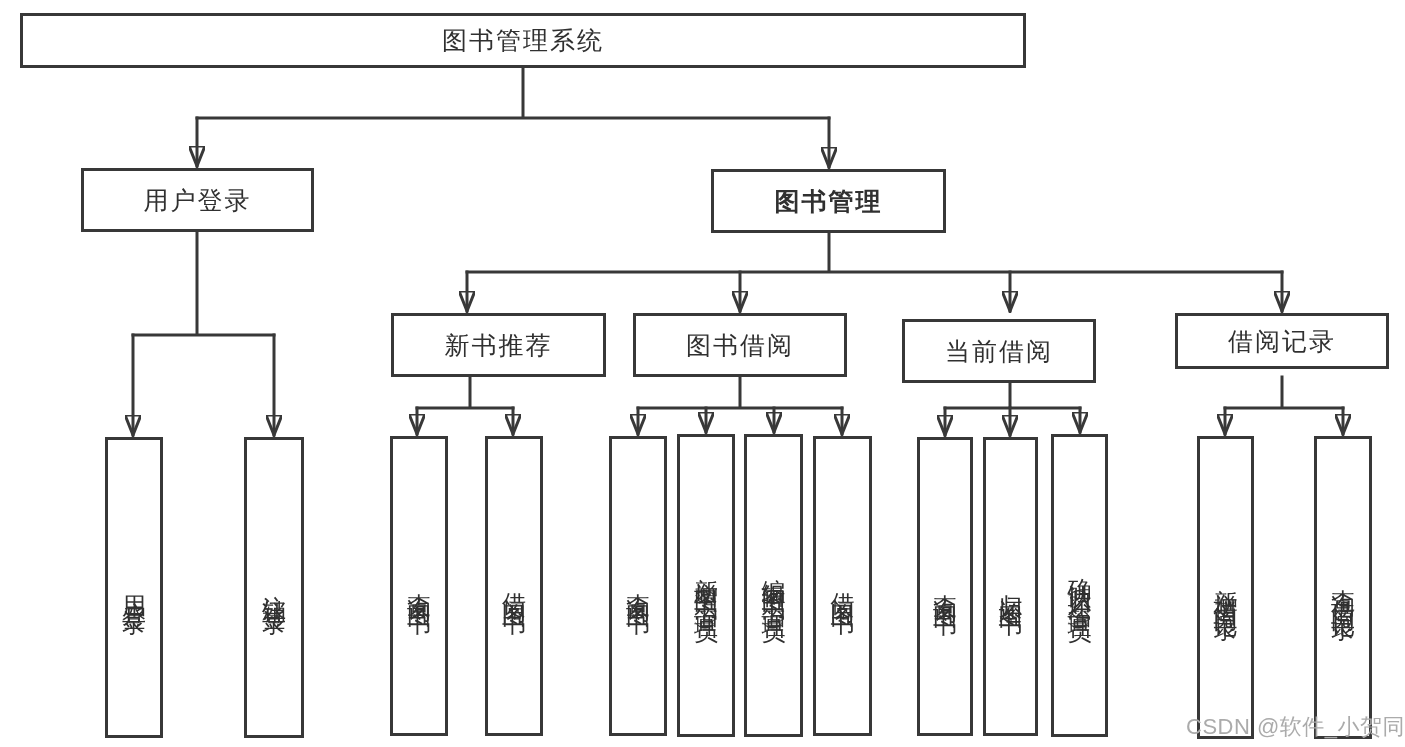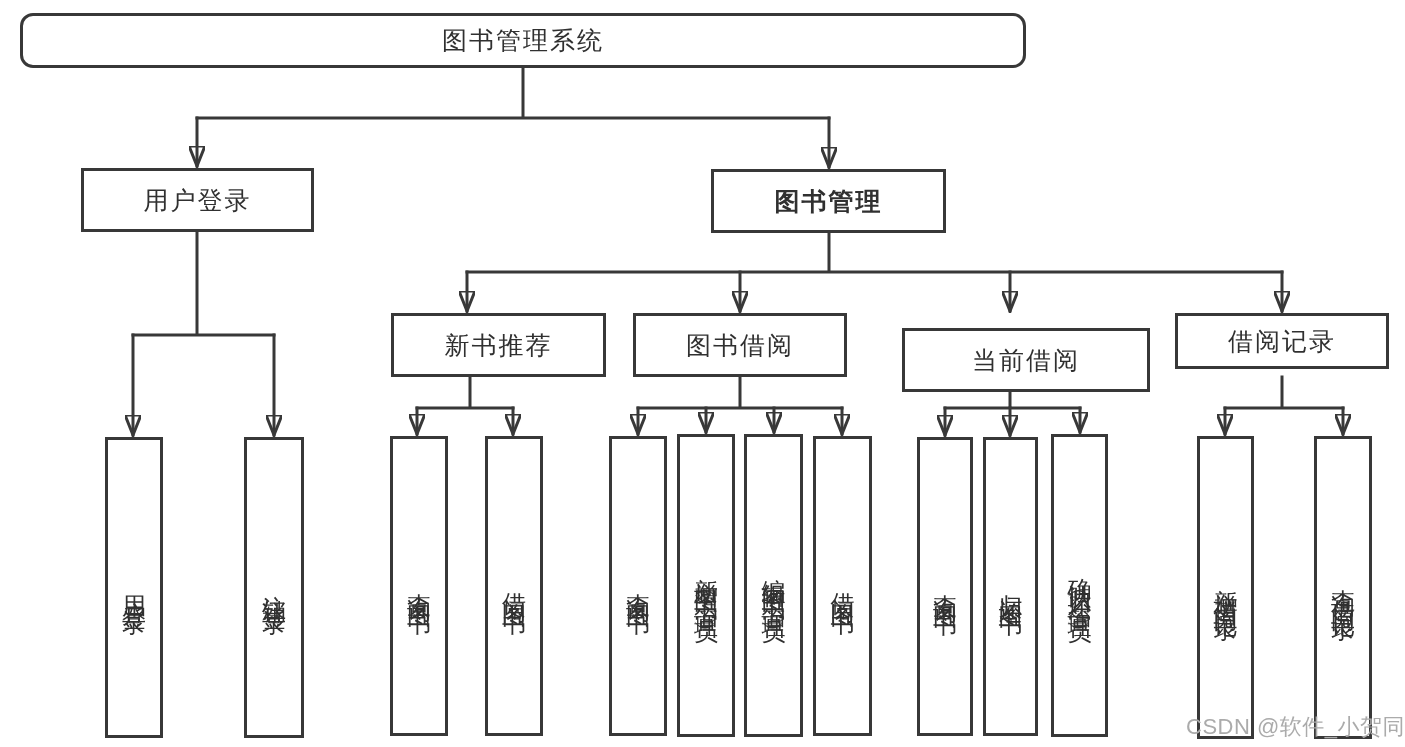--- a/index.html
+++ b/index.html
@@ -108,28 +108,28 @@
     <path d="M1010,377 V408 M945,408 H1080"></path>
     <path d="M945,408 V435" marker-end="url(#arw)"></path>
     <path d="M1010,408 V435" marker-end="url(#arw)"></path>
     <path d="M1080,408 V432" marker-end="url(#arw)"></path>
 
     <path d="M1282,377 V408 M1225,408 H1343"></path>
     <path d="M1225,408 V434" marker-end="url(#arw)"></path>
     <path d="M1343,408 V434" marker-end="url(#arw)"></path>
   </svg>
 
-  <div class="hbox" style="left:20px; top:13px; width:1006px; height:55px;border-radius:13px;">图书管理系统</div>
+  <div class="hbox" style="left:20px; top:13px; width:1006px; height:55px;">图书管理系统</div>
 
   <div class="hbox" style="left:81px; top:168px; width:233px; height:64px;">用户登录</div>
   <div class="hbox" style="left:711px; top:169px; width:235px; height:64px;font-weight:bold;">图书管理</div>
 
   <div class="hbox" style="left:363px; top:313px; width:215px; height:64px;margin-left:28px;">新书推荐</div>
   <div class="hbox" style="left:633px; top:313px; width:214px; height:64px;">图书借阅</div>
-  <div class="hbox" style="left:902px; top:328px; width:248px; height:64px;">当前借阅</div>
+  <div class="hbox" style="left:902px; top:319px; width:194px; height:64px;">当前借阅</div>
   <div class="hbox" style="left:1175px; top:313px; width:214px; height:56px;">借阅记录</div>
 
   <div class="vbox" style="left:105px; top:437px; width:58px; height:301px;">
     <span class="vlabel">用户登录</span>
   </div>
   <div class="vbox" style="left:244px; top:437px; width:60px; height:301px;">
     <span class="vlabel">注销登录</span>
   </div>
 
   <div class="vbox" style="left:390px; top:436px; width:58px; height:300px;">

